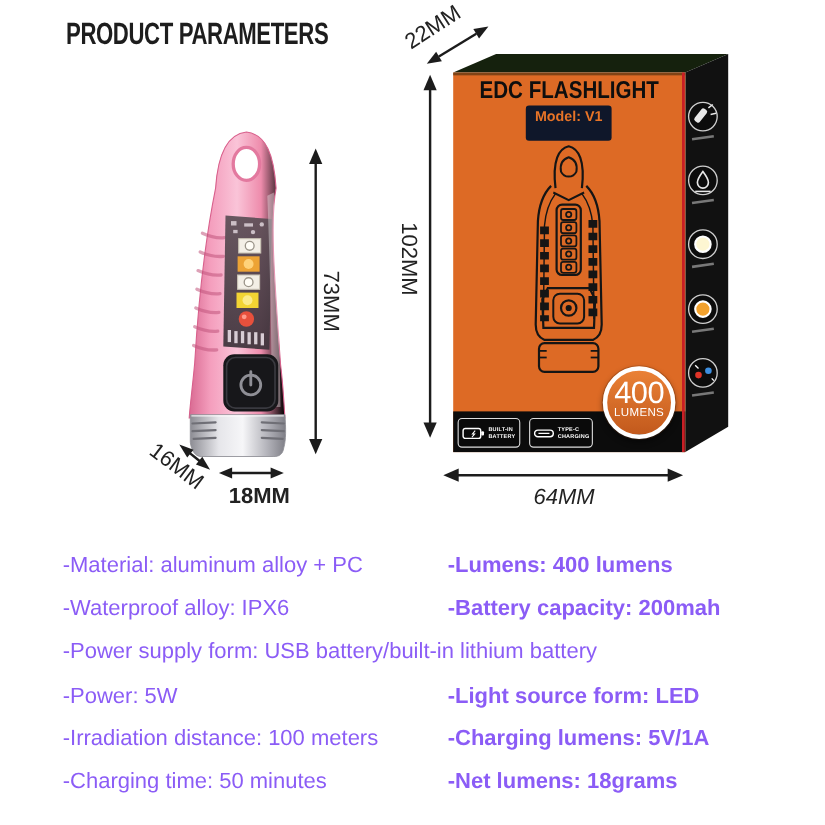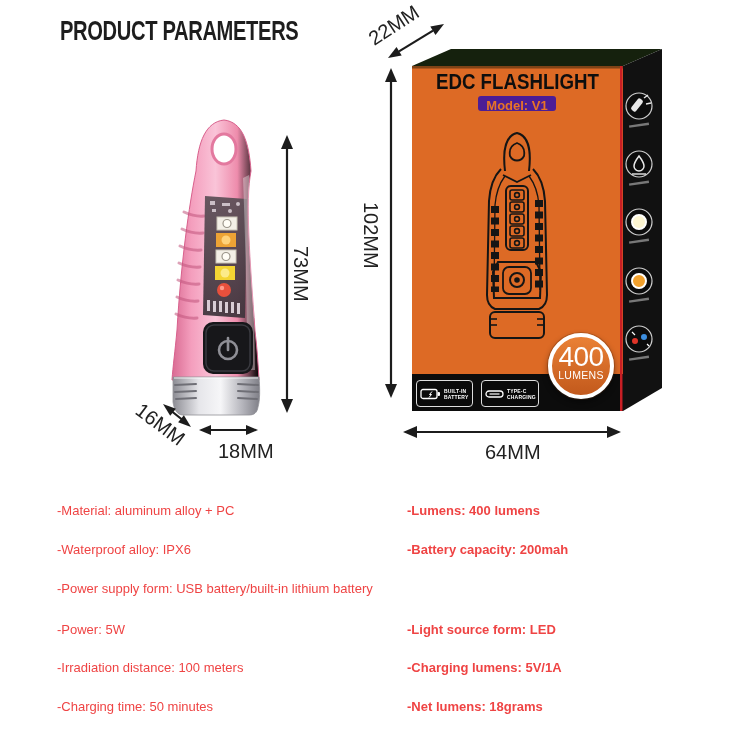--- a/index.html
+++ b/index.html
@@ -15,51 +15,51 @@
     left:60px;top:15px;font-size:28px;font-weight:bold;color:#1d1d1d;
     transform:scaleX(.72);transform-origin:left center;white-space:nowrap;letter-spacing:-.5px;
   }
 
   .dim-label{font-size:20px;color:#222;white-space:nowrap;z-index:2;position:absolute;}
   .dim-vert{writing-mode:vertical-rl;}
   #dim-22{left:362px;top:14px;width:64px;text-align:center;transform:rotate(-33deg);}
   #dim-102{left:359px;top:202px;}
   #dim-73{left:289px;top:246px;}
   #dim-16{left:129px;top:413px;width:62px;text-align:center;transform:rotate(37deg);}
-  #dim-18{left:218px;top:440px;}
-  #dim-64{left:485px;top:441px;}
+  #dim-18{left:208px;top:440px;font-weight:bold;}
+  #dim-64{left:485px;top:441px;font-style:italic;}
 
   #box-title{
     left:412px;top:69px;width:211px;text-align:center;
     font-size:22px;font-weight:bold;color:#0e0e0e;
     transform:scaleX(.85);transform-origin:center;white-space:nowrap;
   }
   #model-plate{
-    left:478px;top:96px;width:78px;height:15px;background:#4c1d95;border-radius:3px;
+    left:478px;top:96px;width:78px;height:32px;background:#0f172a;border-radius:3px;
     text-align:center;line-height:19px;font-size:13px;font-weight:bold;color:#e87427;
   }
   #lumens-circle{
     left:548px;top:333px;width:58px;height:58px;border-radius:50%;
     border:4px solid #ffffff;
     background:linear-gradient(#ea8136,#c2591c);
     box-shadow:0 3px 6px rgba(0,0,0,.45), 0 0 0 1px rgba(120,60,20,.35);
     text-align:center;
   }
   #lumens-value{font-size:28px;font-weight:normal;color:#fff;line-height:26px;margin-top:7px;letter-spacing:-.5px;}
   #lumens-unit{font-size:10.5px;font-weight:normal;color:#fff;letter-spacing:.3px;margin-top:-1px;}
 
   .feature-badge{
     position:absolute;z-index:2;height:27px;background:#0a0a0a;border:1.5px solid #dedede;
     border-radius:4px;display:flex;align-items:center;gap:3px;padding:0 2px 0 3px;box-sizing:border-box;
   }
   #badge-battery{left:416px;top:380px;width:57px;}
   #badge-typec{left:481px;top:380px;width:58px;}
   .badge-text{font-size:5px;line-height:6px;font-weight:bold;color:#fff;letter-spacing:.2px;white-space:nowrap;}
 
-  .spec{position:absolute;z-index:2;font-size:13px;color:#ef4444;white-space:nowrap;}
+  .spec{position:absolute;z-index:2;font-size:20px;color:#8b5cf6;white-space:nowrap;}
   .spec-left{left:57px;}
   .spec-right{left:407px;font-weight:bold;}
 </style>
 </head>
 <body>
 
 <svg id="stage" width="750" height="750" viewBox="0 0 750 750">
   <defs>
     <linearGradient id="gPink" x1="0" y1="0" x2="1" y2="0">
       <stop offset="0" stop-color="#d96a92"></stop>

